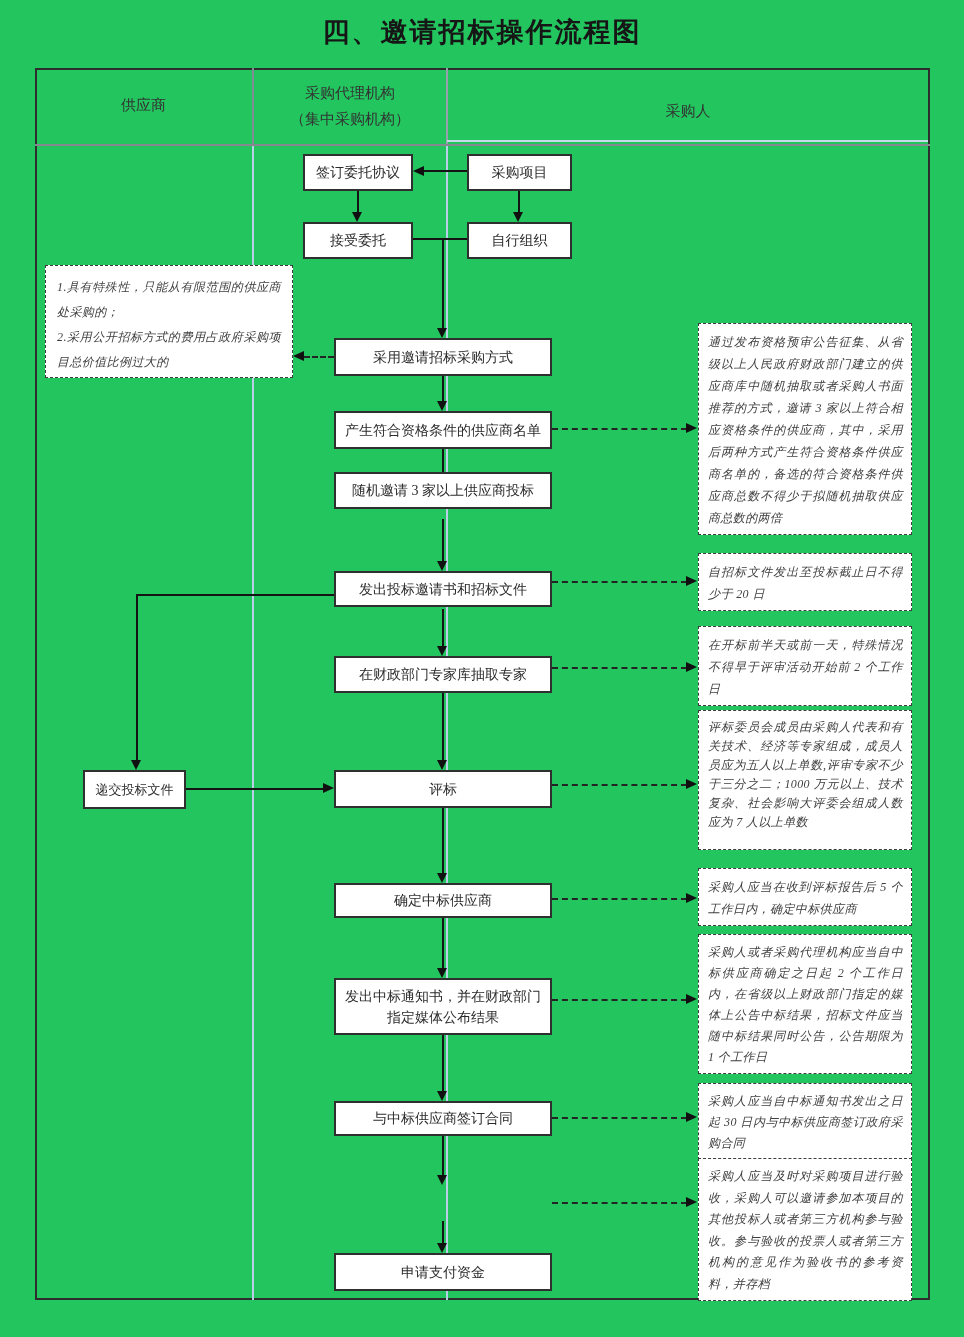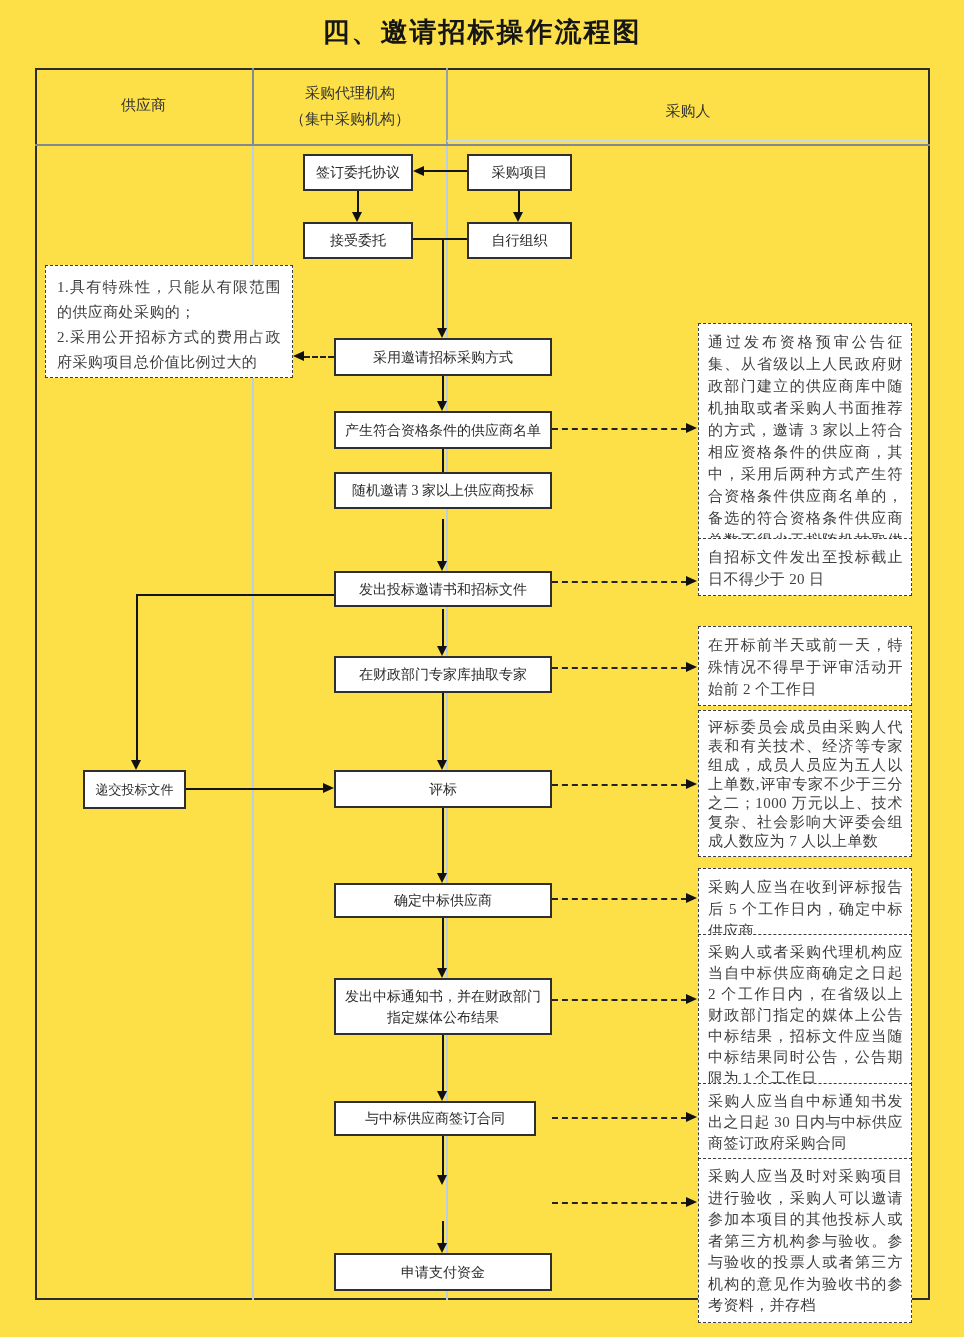--- a/index.html
+++ b/index.html
@@ -1,29 +1,29 @@
 <!DOCTYPE html>
 <html><head>
 <meta charset="utf-8">
 <style>
   html,body{margin:0;padding:0;background:#e9e9e9;}
-  #page{position:relative;width:964px;height:1337px;background:#fde047;margin:0 auto;
+  #page{position:relative;width:964px;height:1337px;background:#22c55e;margin:0 auto;
         font-family:"Liberation Serif","DejaVu Serif",serif;overflow:hidden;}
   #title{position:absolute;top:14px;left:0;width:100%;text-align:center;
          font-size:27px;font-weight:bold;color:#161616;letter-spacing:2px;}
   #frame{position:absolute;left:35px;top:68px;width:895px;height:1232px;
          box-sizing:border-box;border:2.5px solid #2d2d2d;background:transparent;z-index:1;}
   .divider{position:absolute;width:2px;z-index:1;}
   .lane-label{position:absolute;text-align:center;font-size:15px;color:#333;z-index:2;white-space:pre-line;line-height:26px;}
   .node{position:absolute;box-sizing:border-box;border:2px solid #2f2f2f;background:#fff;
         display:flex;align-items:center;justify-content:center;text-align:center;
         font-size:14px;color:#2b2b2b;white-space:pre-line;z-index:3;line-height:1.5;padding:2px;}
   .note{position:absolute;box-sizing:border-box;border:1.5px dashed #3c3c3c;background:#fff;
-        font-size:15px;color:#3e3e3e;padding:7px 8px 5px 9px;white-space:pre-line;z-index:3;
-        text-align:justify;line-height:22px;letter-spacing:0.4px;}
+        font-size:12px;color:#3e3e3e;padding:7px 8px 5px 9px;white-space:pre-line;z-index:3;
+        text-align:justify;line-height:22px;letter-spacing:0.4px;font-style:italic;}
   .vline{position:absolute;width:2px;background:#141414;z-index:2;}
   .hline{position:absolute;height:2px;background:#141414;z-index:2;}
   .dash-h{position:absolute;height:0;border-top:2px dashed #242424;z-index:2;}
   .arr{position:absolute;width:0;height:0;z-index:2;}
   .arr.down{border-left:5.5px solid transparent;border-right:5.5px solid transparent;border-top:10px solid #101010;}
   .arr.left{border-top:5.5px solid transparent;border-bottom:5.5px solid transparent;border-right:11px solid #101010;}
   .arr.right{border-top:5.5px solid transparent;border-bottom:5.5px solid transparent;border-left:11px solid #101010;}
 </style>
 </head>
 <body>
@@ -53,30 +53,30 @@
 
   <div class="node" style="left:334px;top:338px;width:218px;height:38px;">采用邀请招标采购方式</div>
   <div class="node" style="left:334px;top:411px;width:218px;height:38px;">产生符合资格条件的供应商名单</div>
   <div class="node" style="left:334px;top:472px;width:218px;height:37px;">随机邀请 3 家以上供应商投标</div>
   <div class="node" style="left:334px;top:571px;width:218px;height:36px;">发出投标邀请书和招标文件</div>
   <div class="node" style="left:334px;top:656px;width:218px;height:37px;">在财政部门专家库抽取专家</div>
   <div class="node" style="left:334px;top:770px;width:218px;height:38px;">评标</div>
   <div class="node" style="left:334px;top:883px;width:218px;height:35px;">确定中标供应商</div>
   <div class="node" style="left:334px;top:978px;width:218px;height:57px;">发出中标通知书，并在财政部门
 指定媒体公布结果</div>
-  <div class="node" style="left:334px;top:1101px;width:202px;height:35px;">与中标供应商签订合同</div>
+  <div class="node" style="left:334px;top:1101px;width:218px;height:35px;">与中标供应商签订合同</div>
   <div class="node" style="left:334px;top:1253px;width:218px;height:38px;">申请支付资金</div>
 
   <div class="node" style="left:83px;top:770px;width:103px;height:39px;font-size:13px;">递交投标文件</div>
 
   <div class="note" style="left:45px;top:265px;width:248px;height:113px;line-height:25px;padding:9px 11px;">1.具有特殊性，只能从有限范围的供应商处采购的；
 2.采用公开招标方式的费用占政府采购项目总价值比例过大的</div>
 
   <div class="note" style="left:698px;top:323px;width:214px;min-height:207px;">通过发布资格预审公告征集、从省级以上人民政府财政部门建立的供应商库中随机抽取或者采购人书面推荐的方式，邀请 3 家以上符合相应资格条件的供应商，其中，采用后两种方式产生符合资格条件供应商名单的，备选的符合资格条件供应商总数不得少于拟随机抽取供应商总数的两倍</div>
-  <div class="note" style="left:698px;top:538px;width:214px;min-height:54px;">自招标文件发出至投标截止日不得少于 20 日</div>
+  <div class="note" style="left:698px;top:553px;width:214px;min-height:54px;">自招标文件发出至投标截止日不得少于 20 日</div>
   <div class="note" style="left:698px;top:626px;width:214px;min-height:71px;">在开标前半天或前一天，特殊情况不得早于评审活动开始前 2 个工作日</div>
   <div class="note" style="left:698px;top:710px;width:214px;min-height:140px;line-height:19px;">评标委员会成员由采购人代表和有关技术、经济等专家组成，成员人员应为五人以上单数,评审专家不少于三分之二；1000 万元以上、技术复杂、社会影响大评委会组成人数应为 7 人以上单数</div>
   <div class="note" style="left:698px;top:868px;width:214px;min-height:55px;">采购人应当在收到评标报告后 5 个工作日内，确定中标供应商</div>
   <div class="note" style="left:698px;top:934px;width:214px;min-height:131px;line-height:21px;">采购人或者采购代理机构应当自中标供应商确定之日起 2 个工作日内，在省级以上财政部门指定的媒体上公告中标结果，招标文件应当随中标结果同时公告，公告期限为 1 个工作日</div>
   <div class="note" style="left:698px;top:1083px;width:214px;min-height:69px;line-height:21px;">采购人应当自中标通知书发出之日起 30 日内与中标供应商签订政府采购合同</div>
   <div class="note" style="left:698px;top:1158px;width:214px;min-height:121px;line-height:21.5px;">采购人应当及时对采购项目进行验收，采购人可以邀请参加本项目的其他投标人或者第三方机构参与验收。参与验收的投票人或者第三方机构的意见作为验收书的参考资料，并存档</div>
 
   <div class="hline" style="left:424px;top:170px;width:43px;"></div>
   <div class="arr left" style="left:413px;top:166px;"></div>
   <div class="vline" style="left:357px;top:191px;height:22px;"></div>

